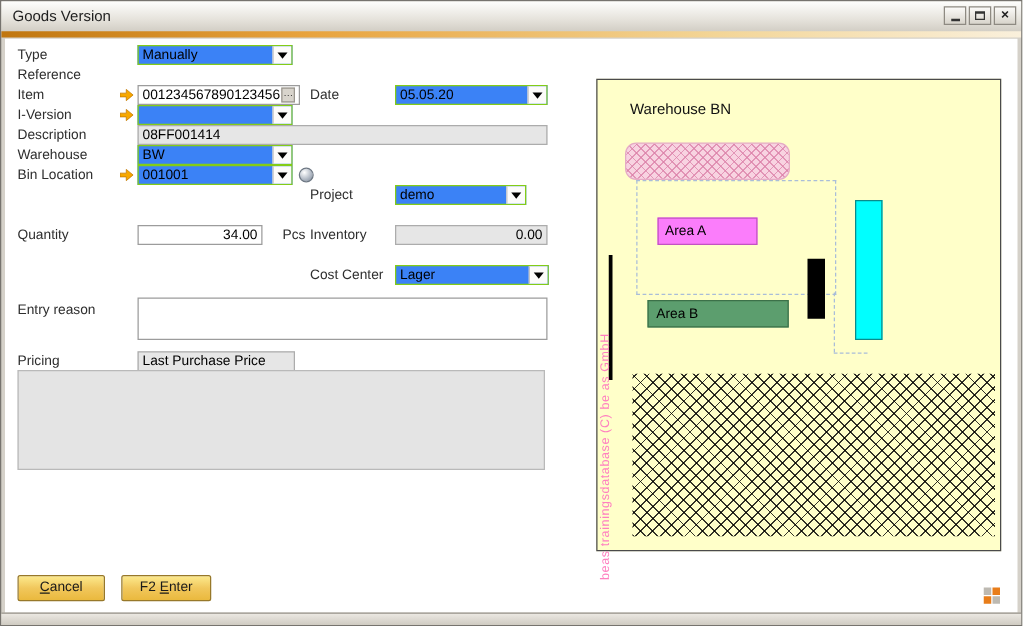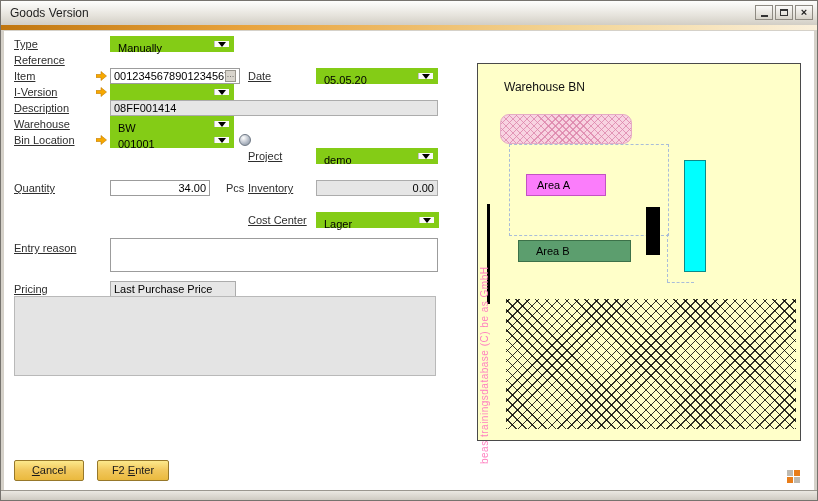--- a/index.html
+++ b/index.html
@@ -17,30 +17,30 @@
               box-sizing:border-box; cursor:default; }
   .glyph-min { width:7px; height:2px; background:#333; margin-top:7px; }
   .glyph-max { width:8px; height:7px; border:1px solid #333; border-top-width:2px; box-sizing:border-box; }
   .close-glyph { font-size:11px; font-weight:bold; line-height:1; color:#222; }
   .goldstrip { position:absolute; left:0; top:24px; right:0; height:5px;
                background:linear-gradient(90deg,#C0760F,#E8A33D 30%,#F3D596 70%,#FAF0DC); }
 
   
   .content { position:absolute; left:3px; top:30px; width:810px; height:459px; background:#FFFFFF; }
 
-  .lbl  { position:absolute; height:16px; line-height:16px; color:#2E2E2E; white-space:nowrap;text-decoration:underline; }
+  .lbl  { position:absolute; height:16px; line-height:16px; color:#2E2E2E; white-space:nowrap; }
   .unit { position:absolute; height:16px; line-height:16px; color:#2E2E2E; }
 
   .field { position:absolute; height:16px; box-sizing:border-box; border:1px solid #9C9C9C;
            background:#fff; display:flex; align-items:center; padding:0 3px; }
   .field .val { flex:1; white-space:nowrap; overflow:hidden; line-height:13px; }
   .field.ro  { background:#E6E6E6; border-color:#ACACAC; }
   .field.num .val { text-align:right; }
 
-  .combo { position:absolute; height:16px; box-sizing:border-box; border:5px solid #84cc16; background:#84cc16; }
+  .combo { position:absolute; height:16px; box-sizing:border-box; border:1px solid #84cc16; background:#3b82f6; }
   .combo .txt { position:absolute; left:3px; top:0; right:16px; line-height:14px; white-space:nowrap; overflow:hidden; }
   .combo .arrow-btn { position:absolute; right:0; top:0; bottom:0; width:14px; background:#FCFBFA;
                       border-left:1px solid #C4C4C4; display:flex; align-items:center; justify-content:center; }
   .tri { width:0; height:0; border-left:4px solid transparent; border-right:4px solid transparent; border-top:5px solid #000; }
 
   .link-arrow { position:absolute; width:11px; height:10px; }
   .mini-btn { width:11px; height:12px; background:#D8D4CC; border:1px solid #9A968E; box-sizing:border-box;
               font-size:8px; line-height:8px; text-align:center; color:#333; }
   .circle-icon { position:absolute; width:12px; height:12px; border-radius:50%;
                  background:radial-gradient(circle at 35% 30%, #FFFFFF, #AEB6C2 60%, #7E8894);
@@ -59,23 +59,23 @@
                background:#FFFFC9; border:1px solid #4A4A4A; box-sizing:border-box; }
   .map-title { position:absolute; left:26px; top:16px; font-size:12px; color:#111; }
   .hatch-pink { position:absolute; left:22px; top:50px; width:132px; height:30px; border-radius:9px;
                 border:1px solid #E5ABC5; background-color:#F8D3E1; box-sizing:border-box;
                 background-image:repeating-linear-gradient(45deg, rgba(219,128,168,.75) 0 1px, transparent 1px 5px),
                                  repeating-linear-gradient(-45deg, rgba(219,128,168,.75) 0 1px, transparent 1px 5px); }
   .dash-rect { position:absolute; left:31px; top:80px; width:158px; height:90px; border:1px dashed #A9BDD9; }
   .dash-v { position:absolute; left:189px; top:170px; height:48px; width:0; border-left:1px dashed #A9BDD9; }
   .dash-h { position:absolute; left:189px; top:218px; width:27px; height:0; border-top:1px dashed #A9BDD9; }
   .area-a { position:absolute; left:48px; top:110px; width:80px; height:22px; background:#FB7DFB;
-            border:1px solid #C253C2; line-height:20px; padding-left:10px; box-sizing:border-box; }
+            border:1px solid #C253C2; line-height:20px; padding-left:5px; box-sizing:border-box; }
   .area-b { position:absolute; left:40px; top:176px; width:113px; height:22px; background:#5C9E6E;
-            border:1px solid #3C7149; line-height:20px; padding-left:17px; box-sizing:border-box; }
+            border:1px solid #3C7149; line-height:20px; padding-left:6px; box-sizing:border-box; }
   .rack-cyan  { position:absolute; left:206px; top:96px; width:22px; height:112px; background:#00FFFF; border:1px solid #0A8A8A; box-sizing:border-box; }
   .rack-black { position:absolute; left:168px; top:143px; width:14px; height:48px; background:#000; }
   .wall { position:absolute; left:9px; top:140px; width:3px; height:100px; background:#000; }
   .watermark { position:absolute; left:1px; top:118px; height:282px; writing-mode:vertical-rl;
                transform:rotate(180deg); color:#FF80C0; font-size:10px; white-space:nowrap; letter-spacing:.5px; }
   .hatch-big { position:absolute; left:28px; top:235px; width:290px; height:130px;
                background-image:repeating-linear-gradient(45deg, rgba(0,0,0,.8) 0 1px, transparent 1px 7px),
                                 repeating-linear-gradient(-45deg, rgba(0,0,0,.8) 0 1px, transparent 1px 7px); }
 
   .grip { position:absolute; left:783px; top:439px; width:13px; height:13px; }
@@ -173,21 +173,21 @@
     </span>
     <div class="combo" style="left:106px;top:101px;width:124px;">
       <span class="txt">001001</span>
       <span class="arrow-btn">
           <i class="tri"></i>
         </span>
     </div>
     <span class="circle-icon" style="left:235px;top:103px;"></span>
 
     <div class="lbl" style="left:244px;top:117px;">Project</div>
-    <div class="combo" style="left:312px;top:117px;width:122px;">
+    <div class="combo" style="left:312px;top:117px;width:105px;">
       <span class="txt">demo</span>
       <span class="arrow-btn">
           <i class="tri"></i>
         </span>
     </div>
 
     <div class="lbl" style="left:10px;top:149px;">Quantity</div>
     <div class="field num" style="left:106px;top:149px;width:100px;">
       <span class="val">34.00</span>
     </div>

